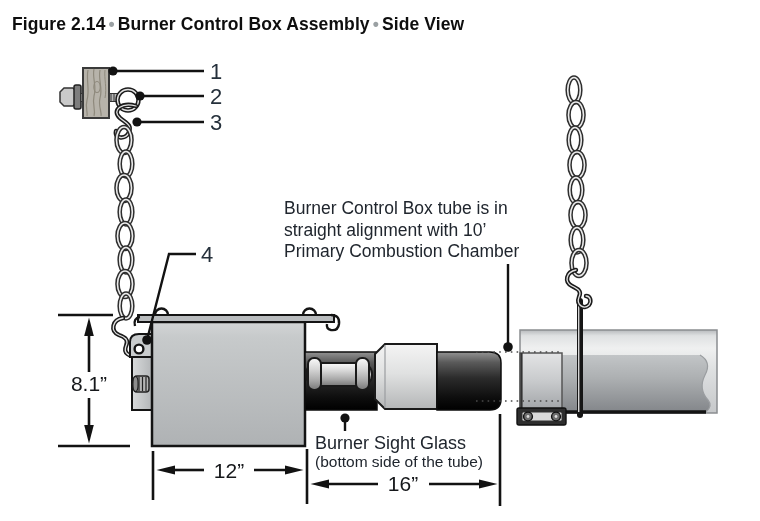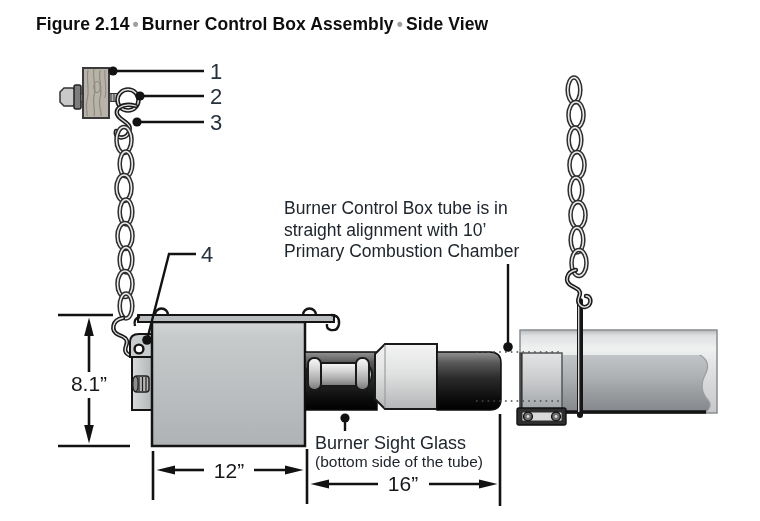--- a/index.html
+++ b/index.html
@@ -1,18 +1,18 @@
 <!DOCTYPE html>
 <html><head>
 <meta charset="utf-8">
 <style>
   html,body{margin:0;padding:0;background:#fff;}
   .stage{position:relative;width:760px;height:521px;background:#ffffff;overflow:hidden;
          font-family:"Liberation Sans",sans-serif;}
-  .fig-title{position:absolute;left:36px;top:14px;font-size:17.5px;font-weight:bold;color:#0e0e0e;
+  .fig-title{position:absolute;left:12px;top:14px;font-size:17.5px;font-weight:bold;color:#0e0e0e;
              letter-spacing:.1px;white-space:nowrap;}
   .fig-title .bullet{color:#9aa0a3;padding:0 3px;}
   svg{position:absolute;left:0;top:0;}
   .ln{stroke:#121212;stroke-width:2.4;fill:none;}
   .tick{stroke:#121212;stroke-width:2.6;fill:none;}
   .dot{fill:#121212;}
   .num{font-size:22px;fill:#25303b;}
   .dim{font-size:21px;fill:#16181b;}
   .note{font-size:17.5px;fill:#20262e;}
   .lbl{font-size:18px;fill:#20262e;}

